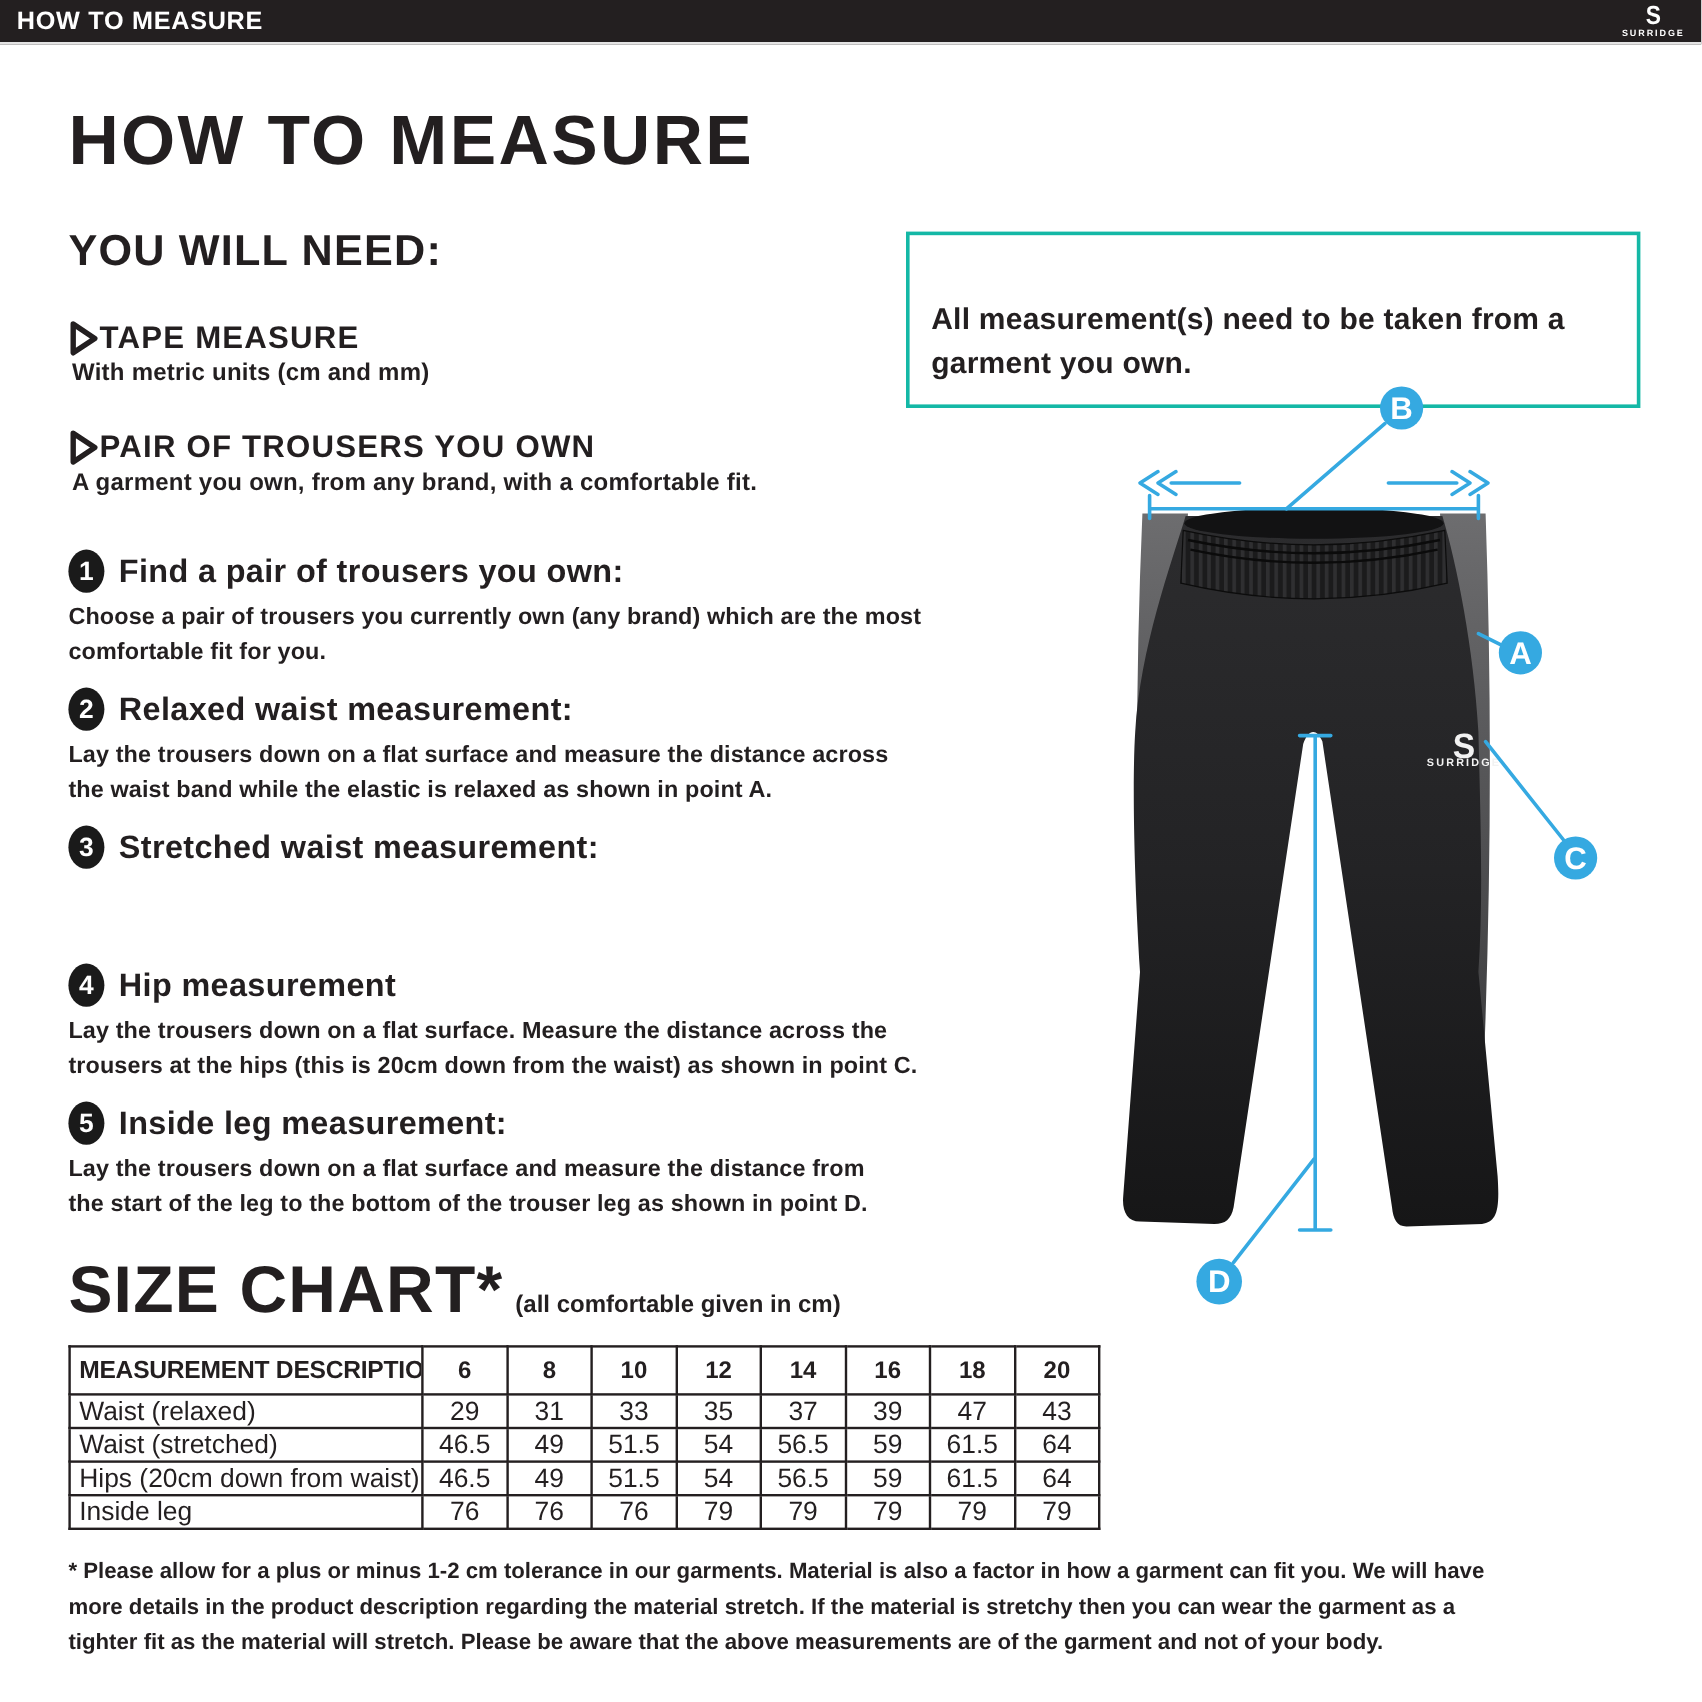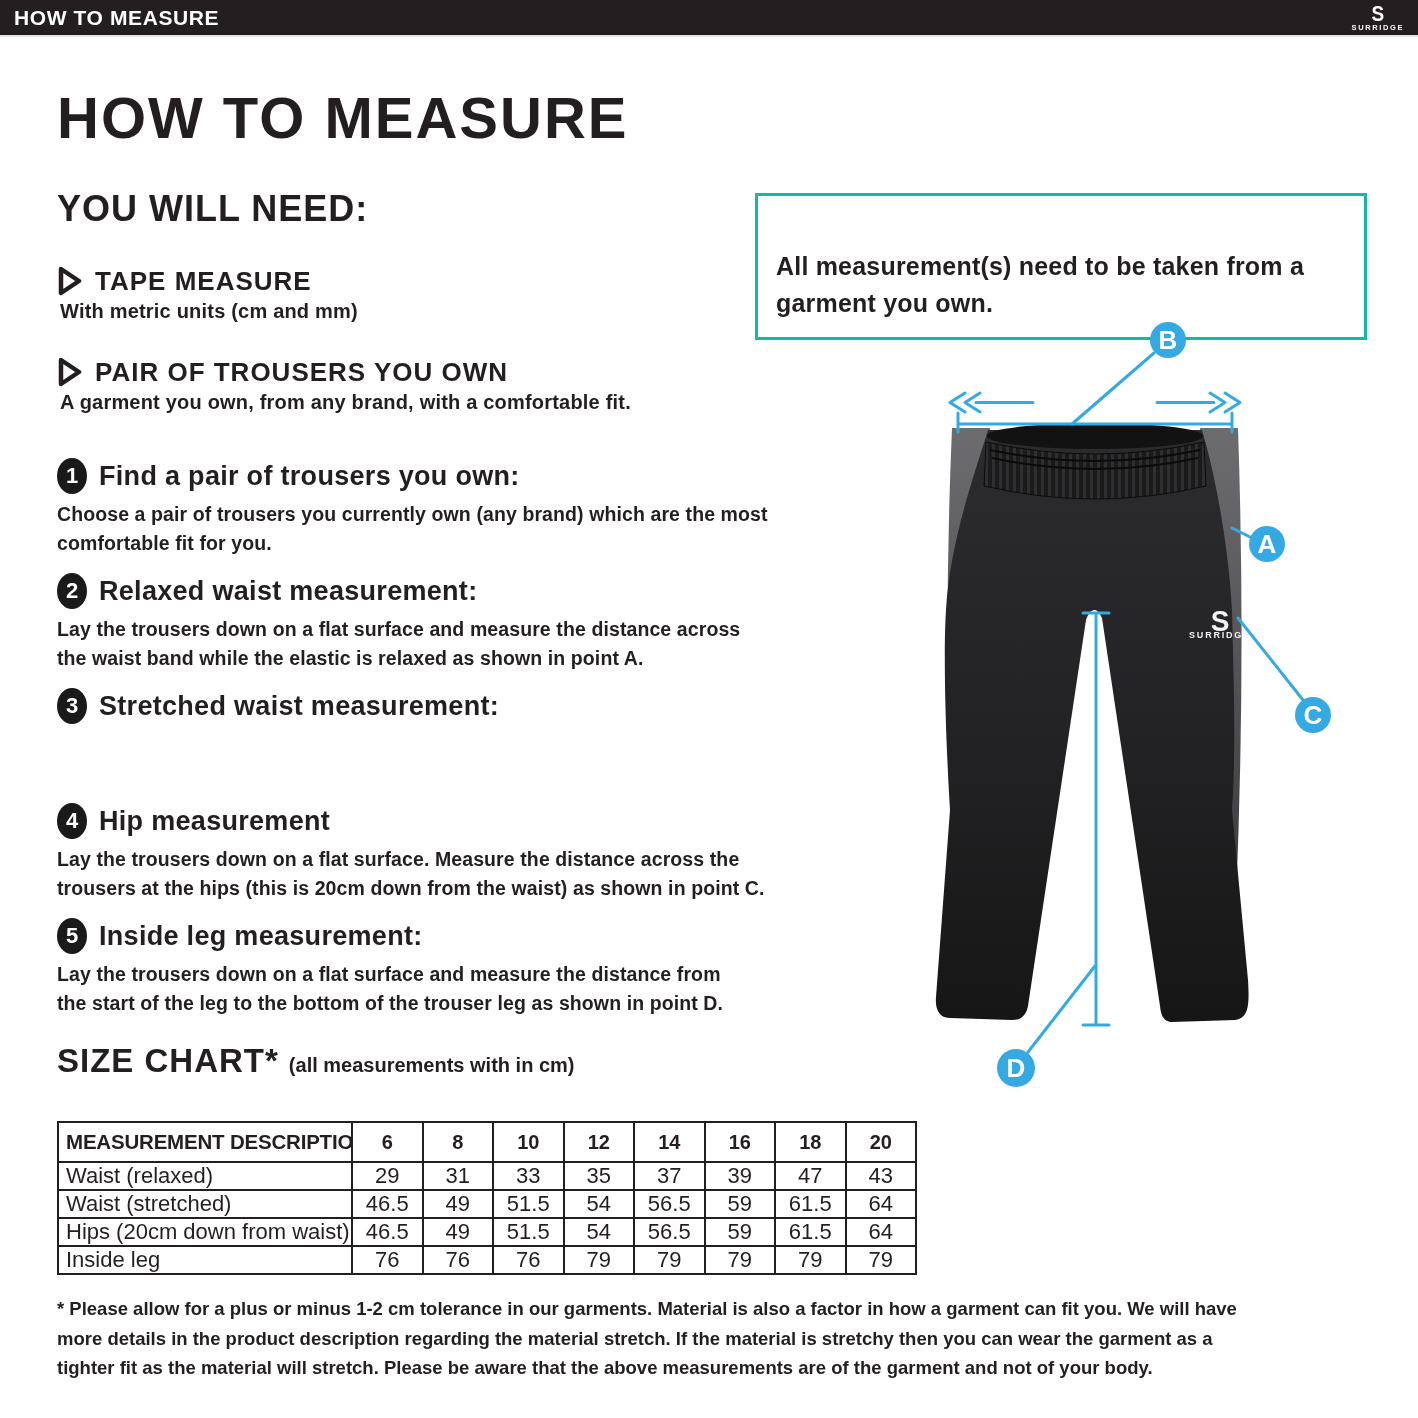--- a/index.html
+++ b/index.html
@@ -12,38 +12,38 @@
           padding:0 14px;border-bottom:2px solid #e3e3e3;}
   .topbar-title{color:#fff;font-size:21px;font-weight:bold;letter-spacing:.6px;}
   .brandmark{display:flex;flex-direction:column;align-items:center;line-height:1;color:#fff;}
   .brand-s{font-size:19px;font-weight:bold;transform:scaleY(1.15);}
   .brand-name{font-size:7.5px;letter-spacing:1.6px;font-weight:bold;margin-top:1px;}
 
   .page-title{position:absolute;left:57px;top:84px;margin:0;font-size:58px;font-weight:bold;letter-spacing:2px;}
   .ywn-heading{position:absolute;left:57px;top:188px;margin:0;font-size:36px;font-weight:bold;letter-spacing:1px;}
 
   .need-item{position:absolute;left:57px;}
-  .need-row{display:flex;align-items:flex-start;gap:12px;}
+  .need-row{display:flex;align-items:flex-end;}
   .need-title{font-size:26px;font-weight:bold;letter-spacing:1px;}
   .need-sub{font-size:20px;font-weight:bold;margin-top:3px;margin-left:3px;letter-spacing:.2px;}
 
   .callout{position:absolute;left:755px;top:193px;width:612px;box-sizing:border-box;
            border:3px solid #14b8a6;padding:14px 18px;font-size:25px;font-weight:bold;
            line-height:1.5;white-space:pre-line;letter-spacing:.2px;background:#fff;}
 
   .steps{position:absolute;left:57px;top:458px;width:805px;}
   .step{height:115px;}
   .badge{width:30px;height:36px;border-radius:50%;background:#1a1a1a;color:#fff;font-size:22px;
          font-weight:bold;display:flex;align-items:center;justify-content:center;flex:0 0 30px;}
   .step-head{display:flex;align-items:center;gap:12px;}
   .step-title{font-size:27px;font-weight:bold;letter-spacing:.3px;}
   .step-body{font-size:19.5px;font-weight:bold;line-height:1.5;margin-top:6px;white-space:pre-line;letter-spacing:.1px;}
 
   .sc-head{position:absolute;left:57px;top:1042px;display:flex;align-items:baseline;}
-  .sc-title{font-size:33px;font-weight:bold;letter-spacing:1px;}
+  .sc-title{font-size:55px;font-weight:bold;letter-spacing:1px;}
   .sc-sub{font-size:20px;font-weight:bold;margin-left:10px;}
 
   table.size{position:absolute;left:57px;top:1121px;border-collapse:collapse;table-layout:fixed;width:858px;background:#fff;}
   table.size th,table.size td{border:2px solid #231f20;text-align:center;padding:0;white-space:nowrap;overflow:hidden;}
   table.size thead th{height:38px;font-size:20px;}
   table.size thead th.desc{text-align:left;padding-left:7px;font-size:20.5px;letter-spacing:-.2px;}
   table.size td{height:24px;font-size:22px;font-weight:normal;}
   table.size td.desc{text-align:left;padding-left:7px;}
   table.size tr.metric td{height:22px;}
   table.size tr.metric td.desc{font-size:14.5px;font-weight:bold;letter-spacing:-.2px;}
@@ -132,21 +132,21 @@
           <span class="badge">5</span>
           <span class="step-title">Inside leg measurement:</span>
         </div>
         <div class="step-body">Lay the trousers down on a flat surface and measure the distance from
 the start of the leg to the bottom of the trouser leg as shown in point D.</div>
       </div>
     </div>
 
   <div class="sc-head">
     <span class="sc-title">SIZE CHART*</span>
-    <span class="sc-sub">(all measurements with in cm)</span>
+    <span class="sc-sub">(all comfortable given in cm)</span>
   </div>
 
   <table class="size">
     <colgroup>
       <col style="width:294px">
       <col style="width:70.5px">
         <col style="width:70.5px">
         <col style="width:70.5px">
         <col style="width:70.5px">
       <col style="width:70.5px">

